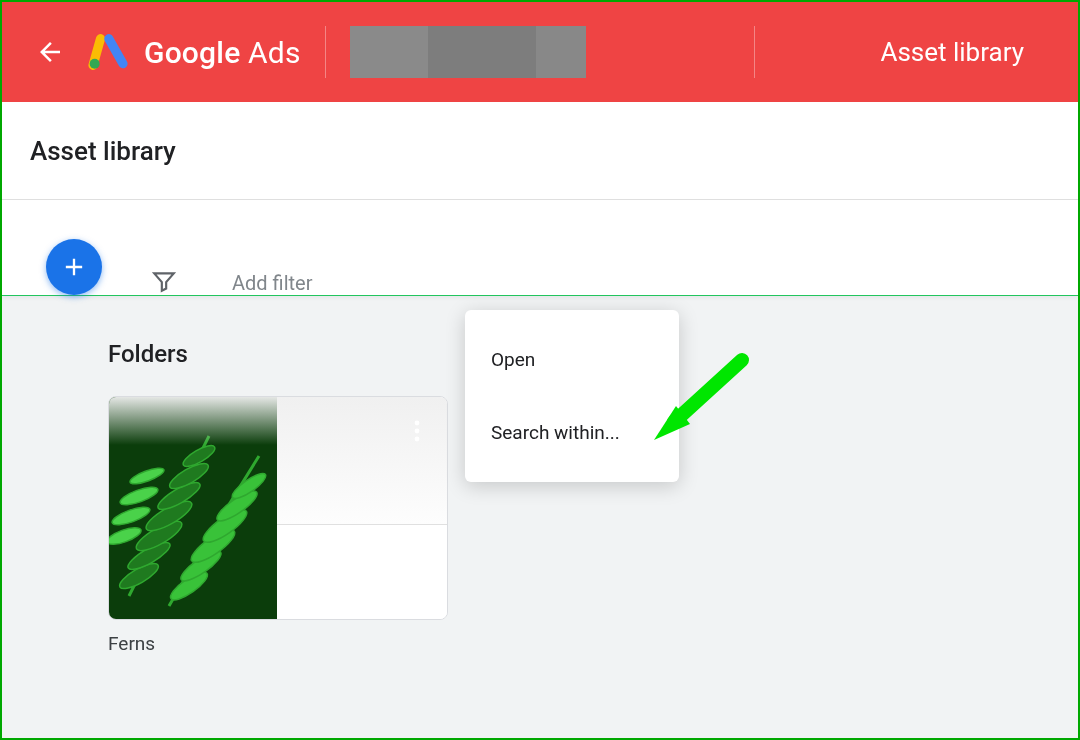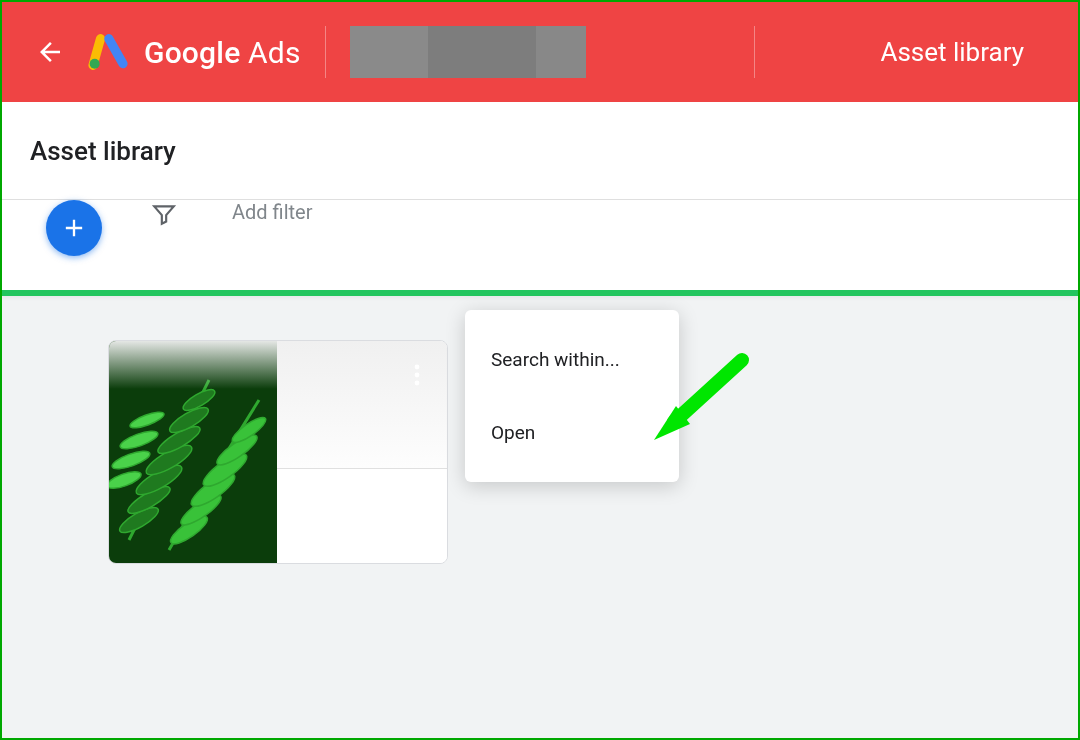--- a/index.html
+++ b/index.html
@@ -34,22 +34,22 @@
     .rb3 { width: 50px; background:#888;}
     .header-tool { font-size: 26px; color:#fff; margin-left:auto; padding-right: 24px;}
 
     .subheader {
       background: #fff; height: 98px; display:flex; align-items:center;
       padding: 0 28px; border-bottom: 1px solid #e0e0e0;
     }
     .subheader h2 { font-size: 26px; font-weight: 500; color:#202124; }
 
     .toolbar {
-      background: #fff; height: 96px; display:flex; align-items:flex-start;
-      padding: 0 44px; border-bottom: 6px solid #22c55e;
+      background: #fff; height: 96px; display:flex; align-items:flex-end;
+      padding: 0 44px; border-bottom: 1px solid #22c55e;
       box-shadow: 0 2px 4px rgba(0,0,0,0.05);
     }
     .fab {
       width: 56px; height: 56px; border-radius: 50%; background:#1a73e8;
       display:flex; align-items:center; justify-content:center; cursor:pointer;
       box-shadow: 0 2px 6px rgba(26,115,232,0.5);
       margin-right: 48px;
     }
     .filter-icon { width:28px; height:28px; margin-right: 54px; cursor:pointer; color:#5f6368; display:flex; align-items:center; justify-content:center;}
     .filter-placeholder { font-size: 20px; color:#80868b; }
@@ -139,20 +139,21 @@
   </div>
   <div class="filter-icon">
     <svg width="26" height="26" viewBox="0 0 24 24">
       <path fill="none" stroke="#5f6368" stroke-width="2" d="M3 5h18L14 13v6l-4 2v-8L3 5z"></path>
     </svg>
   </div>
   <div class="filter-placeholder">Add filter</div>
 </div>
 
 <div class="content">
+  <div class="section-title">Folders</div>
 
   <div class="folder-card">
     <div class="folder-thumb">
       <div class="thumb-fade"></div>
       <svg class="fern-svg" viewBox="0 0 168 224" preserveAspectRatio="xMidYMid slice">
         <rect width="168" height="224" fill="#0b3d0b"></rect>
         <g stroke="#2fa82f" stroke-width="1.5" fill="#1f7a1f">
           <path d="M20 200 Q60 120 100 40" stroke="#2fa82f" stroke-width="3" fill="none"></path>
           <path d="M60 210 Q100 140 150 60" stroke="#2fa82f" stroke-width="3" fill="none"></path>
           <g>
@@ -187,25 +188,26 @@
           <svg width="6" height="22" viewBox="0 0 6 22">
             <circle cx="3" cy="3" r="2.4" fill="#fff"></circle>
             <circle cx="3" cy="11" r="2.4" fill="#fff"></circle>
             <circle cx="3" cy="19" r="2.4" fill="#fff"></circle>
           </svg>
         </div>
       </div>
       <div class="folder-right-bottom"></div>
     </div>
   </div>
+  <div class="folder-label">Ferns</div>
 </div>
 
 <div class="context-menu">
+  <div class="menu-item">Open</div>
   <div class="menu-item">Search within...</div>
-  <div class="menu-item">Open</div>
 </div>
 
 <svg class="annotation-arrow" width="120" height="120">
   <defs>
     <marker id="ahead" markerWidth="12" markerHeight="12" refX="3" refY="6" orient="auto">
       <path d="M0,0 L12,6 L0,12 L3,6 z" fill="#00e600"></path>
     </marker>
   </defs>
   <line x1="100" y1="18" x2="32" y2="80" stroke="#00e600" stroke-width="14" stroke-linecap="round"></line>
   <polygon points="12,98 48,82 34,64" fill="#00e600"></polygon>

